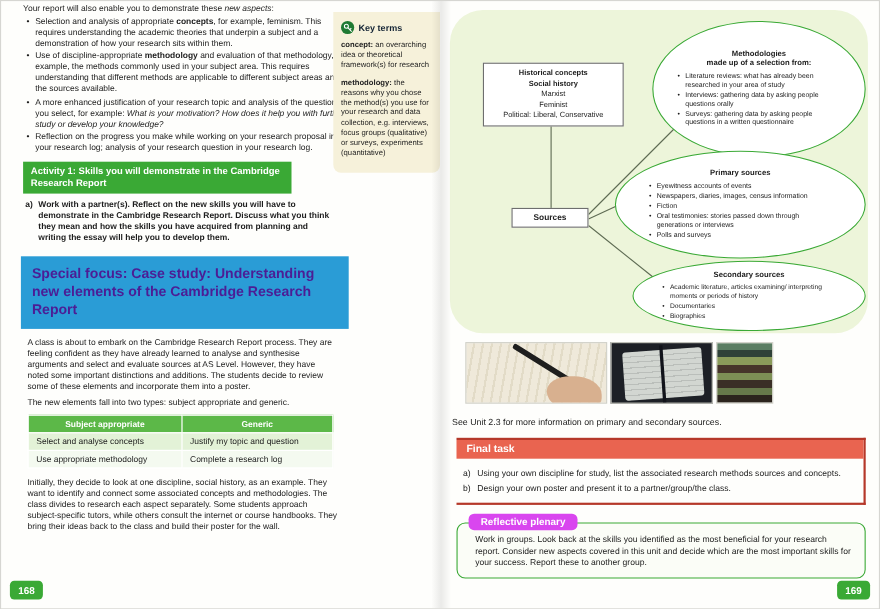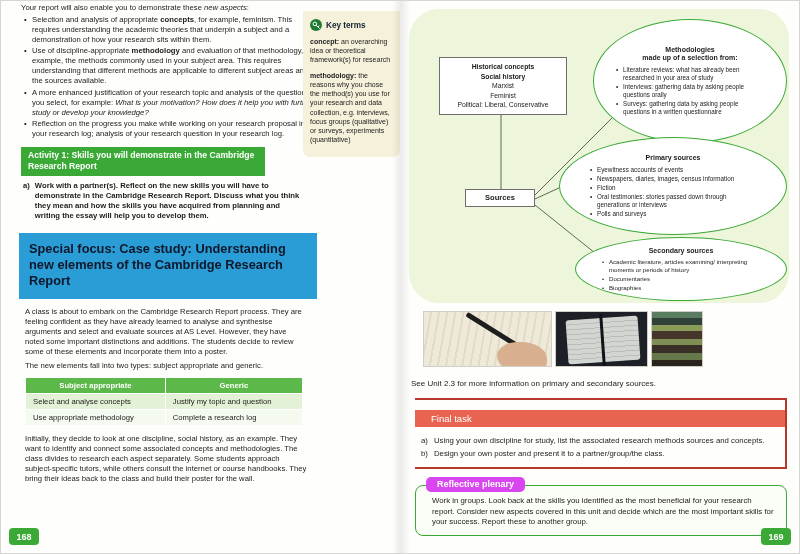--- a/index.html
+++ b/index.html
@@ -15,21 +15,21 @@
   .intro .em { font-style:italic; }
   .bullets { list-style:none; margin:2px 0 0 2px; }
   .bullets li { position:relative; padding-left:9px; font-size:7.7px; line-height:1.28; margin-top:2px; }
   .bullets li::before { content:"\2022"; position:absolute; left:1px; }
   .bullets .em { font-style:italic; }
 
   .activity { margin-top:8px; }
   .activity-title { background:#3aa935; color:#fff; font-weight:700; font-size:8.6px; line-height:1.3; padding:3px 7px; width:244px; }
   .activity-body { display:flex; gap:5px; font-weight:700; font-size:7.7px; line-height:1.3; margin-top:5px; padding-left:2px; width:284px; }
 
-  .special-focus { margin:12px 0 0 -2px; width:298px; background:#2a9cd6; color:#0f172a; font-weight:700;
+  .special-focus { margin:12px 0 0 -2px; width:298px; background:#2a9cd6; color:#4c1d95; font-weight:700;
                    font-size:12.8px; line-height:1.28; padding:8px 10px 9px; }
 
   .case-para { font-size:7.7px; line-height:1.3; margin:8px 4px 0 4px; width:282px; }
   .case-para.tight { margin-top:4px; }
 
   .case-table { width:278px; border-collapse:collapse; margin:6px 0 0 4px; }
   .case-table th { background:#5cb848; color:#fff; font-size:7.7px; font-weight:700; padding:3px 4px; text-align:center; border:1px solid #fff; }
   .case-table td { font-size:7.7px; padding:3px 7px; border:1px solid #fff; }
   .case-table tr.r0 td { background:#e3f2d7; }
   .case-table tr.r1 td { background:#f4faf0; }
@@ -72,21 +72,21 @@
       background:repeating-linear-gradient(0deg,#d2d6d1 0 4px,#babeba 4px 5px); transform:rotate(-4deg); border-radius:3px; }
   .photo-planner::after { content:""; position:absolute; left:45px; top:2px; width:3px; height:52px; background:#11131a; transform:rotate(-4deg); }
   .photo-notebooks { width:52px; background:linear-gradient(180deg,
       #5a7d62 0%,#5a7d62 12%, #2f4138 12%,#2f4138 24%, #8a9b5a 24%,#8a9b5a 36%,
       #46352a 36%,#46352a 50%, #7d8f55 50%,#7d8f55 62%, #3a2f26 62%,#3a2f26 76%,
       #66794a 76%,#66794a 88%, #2b241d 88%,#2b241d 100%); }
 
   .caption { font-size:8px; margin:12px 0 0 2px; }
 
   .final-task { margin:10px 0 0 6px; width:372px; border-top:2px solid #b5382a; border-bottom:2px solid #b5382a; border-right:2px solid #b5382a; }
-  .ft-title { background:#e96450; color:#fff; font-weight:400; font-size:9.5px; padding:3px 16px; margin-top:10px; }
+  .ft-title { background:#e96450; color:#fff; font-weight:700; font-size:9.5px; padding:3px 9px; margin-top:0; }
   .ft-items { padding:6px 10px 8px 6px; }
   .ft-item { display:flex; gap:6px; font-size:7.8px; line-height:1.3; margin-top:3px; }
 
   .reflective { position:relative; margin:16px 0 0 6px; width:372px; border:1.5px solid #3aa935; border-radius:8px; background:#fbfdf7; padding:10px 12px 8px 16px; }
   .rp-tab { position:absolute; top:-9px; left:10px; background:#d946ef; color:#fff; font-weight:700; font-size:9px; padding:2px 11px 3px; border-radius:5px; }
   .rp-body { font-size:7.8px; line-height:1.32; }
 
   .page-num { position:absolute; bottom:8px; width:30px; height:17px; background:#3aa935; color:#fff; font-weight:700; font-size:9px;
               display:flex; align-items:center; justify-content:center; border-radius:4px; }
   .pn-left { left:8px; }

